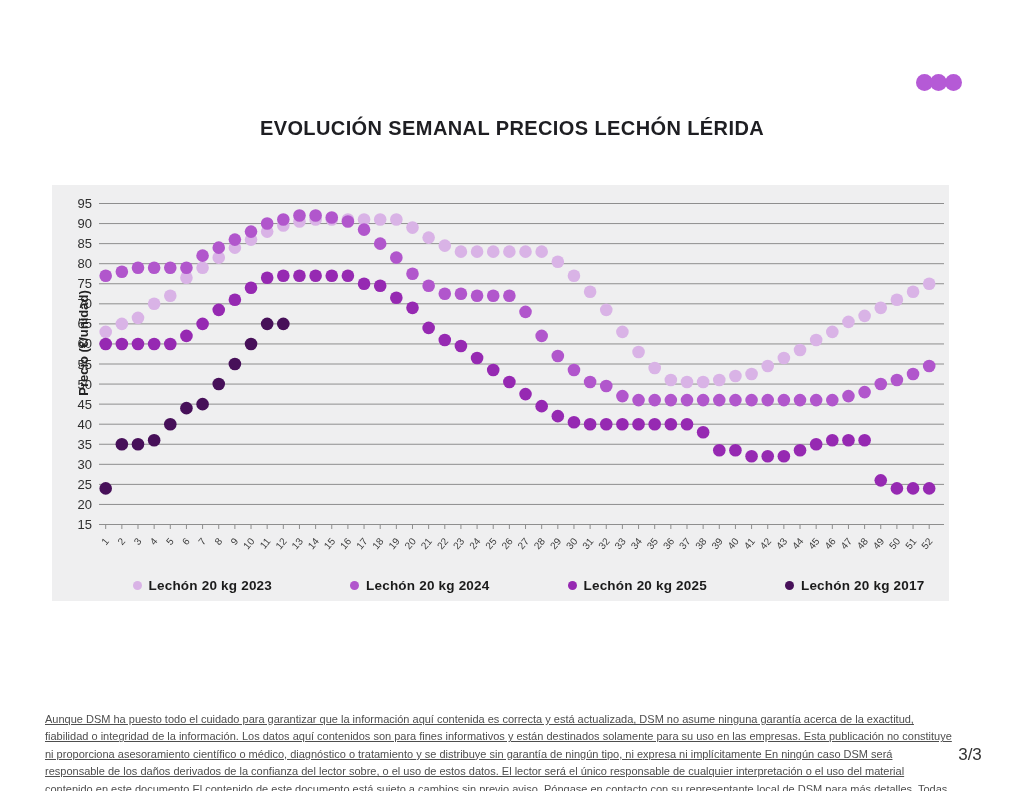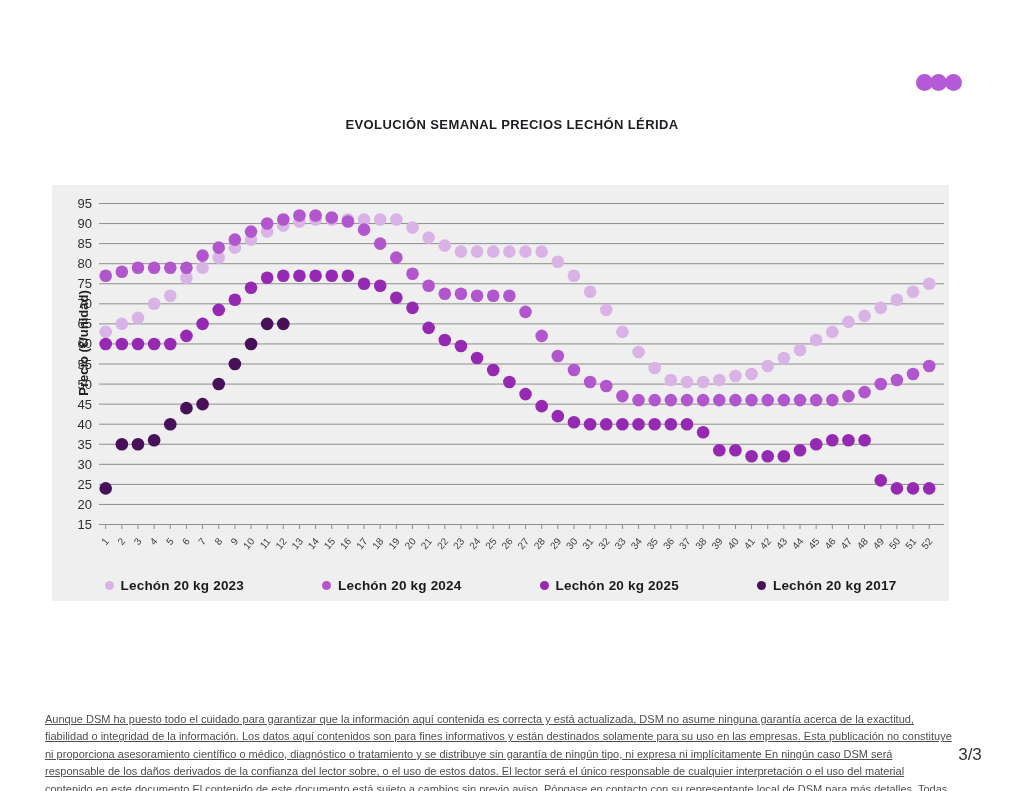--- a/index.html
+++ b/index.html
@@ -7,34 +7,34 @@
     position:relative;width:1024px;height:791px;background:#ffffff;overflow:hidden;
     font-family:"Liberation Sans",sans-serif;
   }
   .brand-dots{position:absolute;top:74px;left:916px;width:60px;height:17px;}
   .brand-dots span{position:absolute;top:0;width:17px;height:17px;border-radius:50%;}
   .brand-dots span:nth-child(1){left:0;}
   .brand-dots span:nth-child(2){left:14px;}
   .brand-dots span:nth-child(3){left:29px;}
   .chart-title{
     position:absolute;top:117px;left:0;width:1024px;margin:0;
-    text-align:center;font-size:13px;font-weight:700;letter-spacing:.4px;color:#1e1e22;
+    text-align:center;font-size:20px;font-weight:700;letter-spacing:.4px;color:#1e1e22;
   }
   .chart-panel{
     position:absolute;left:52px;top:185px;width:897px;height:416px;
   }
   .plot-svg{position:absolute;left:0;top:0;}
   .y-title{
     position:absolute;left:-38px;top:150px;width:140px;height:16px;
     transform:rotate(-90deg);transform-origin:center center;
     font-size:13px;font-weight:700;color:#222;text-align:center;white-space:nowrap;
   }
   .legend{
     position:absolute;left:0;bottom:8px;width:100%;
-    display:flex;justify-content:center;align-items:center;gap:78px;
+    display:flex;justify-content:center;align-items:center;gap:78px;padding-left:28px;
   }
   .legend-item{display:flex;align-items:center;gap:7px;}
   .legend-item .dot{width:9px;height:9px;border-radius:50%;flex:none;}
   .legend-item .lbl{font-size:13.5px;font-weight:700;color:#1b1b1b;white-space:nowrap;letter-spacing:.2px;}
   .footer-text{
     position:absolute;left:45px;top:711px;width:908px;margin:0;
     font-size:11px;line-height:1.58;color:#4e4e4e;text-align:left;text-decoration:underline;
   }
   .page-number{
     position:absolute;left:940px;top:745px;width:60px;

